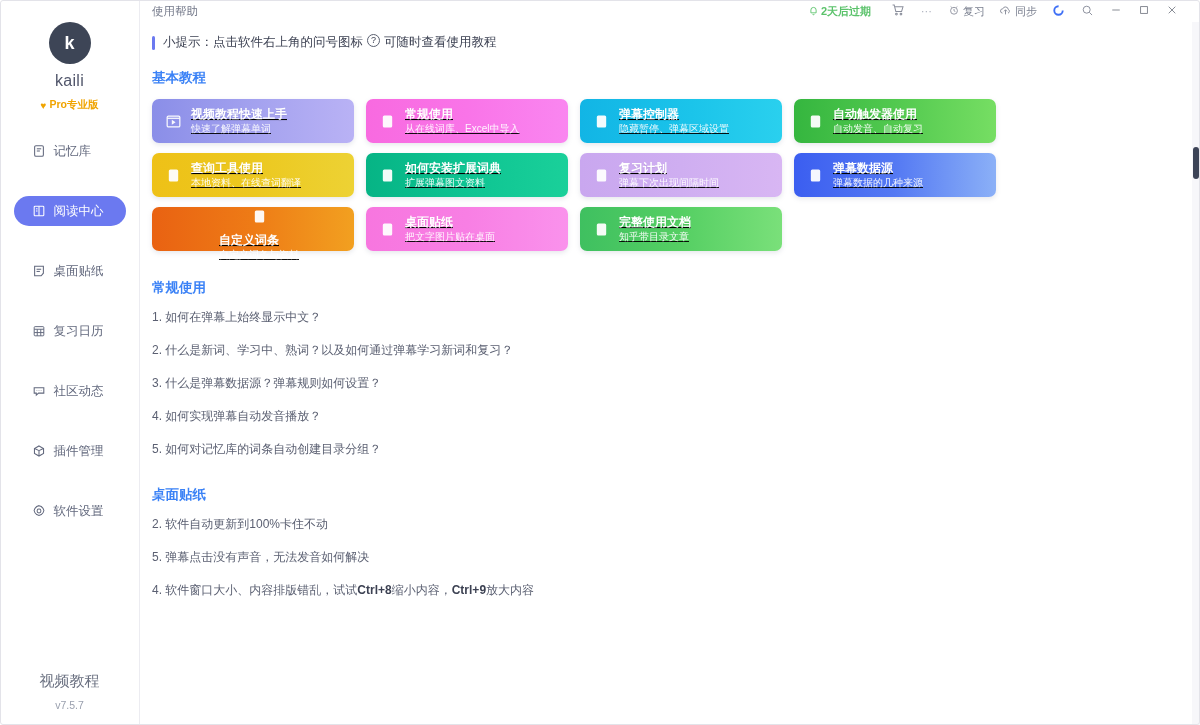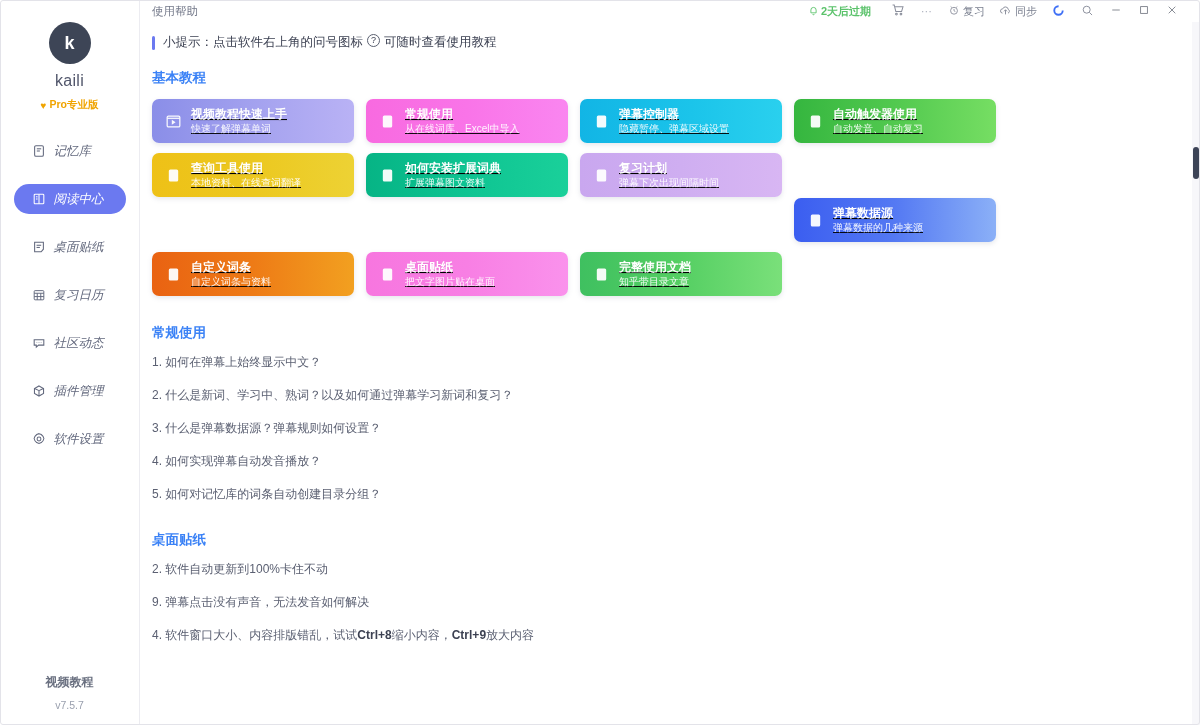--- a/index.html
+++ b/index.html
@@ -54,22 +54,21 @@
     font-weight: 600;
   }
   .pro-heart { color: #f0a400; font-size: 10px; }
 
   .nav {
     margin-top: 24px;
     width: 100%;
     display: flex;
     flex-direction: column;
     align-items: center;
-    gap: 8px;
-    font-style: italic;
+    gap: 20px;
   }
   .nav-item {
     width: 112px;
     height: 30px;
     border-radius: 15px;
     display: flex;
     align-items: center;
     gap: 8px;
     padding-left: 18px;
     color: #62687d;
@@ -83,21 +82,21 @@
   }
   .nav-item svg { flex-shrink: 0; }
   .nav-icon { width: 14px; height: 14px; display:inline-block; }
 
   .sidebar-footer {
     position: absolute;
     bottom: 14px;
     width: 100%;
     text-align: center;
   }
-  .footer-title { font-size: 12px; color: #6a7080; font-weight: bold; }
+  .footer-title { font-size: 15px; color: #6a7080; }
   .footer-ver { font-size: 10.5px; color: #9aa0ae; margin-top: 8px; }
 
   
   .main {
     flex: 1;
     height: 725px;
     position: relative;
     background: #fff;
     overflow: hidden;
   }
@@ -547,33 +546,33 @@
             <svg width="15" height="15" viewBox="0 0 16 16" fill="#fff">
                 <rect x="3" y="1.6" width="10" height="12.8" rx="1.6"></rect>
               </svg>
           </span>
           <span class="card-text">
             <span class="card-title">复习计划</span>
             <span class="card-sub">弹幕下次出现间隔时间</span>
           </span>
         </div>
 
-        <div class="card" style="grid-area: 2 / 4; background: linear-gradient(90deg, rgb(59, 94, 240) 0%, rgb(84, 121, 243) 50%, rgb(139, 176, 247) 100%); margin-top: 45px;">
+        <div class="card" style="grid-area: 2 / 4; background: linear-gradient(90deg, rgb(59, 94, 240) 0%, rgb(84, 121, 243) 50%, rgb(139, 176, 247) 100%);">
           <span class="card-icon">
             <svg width="15" height="15" viewBox="0 0 16 16" fill="#fff">
                 <rect x="3" y="1.6" width="10" height="12.8" rx="1.6"></rect>
               </svg>
           </span>
           <span class="card-text">
             <span class="card-title">弹幕数据源</span>
             <span class="card-sub">弹幕数据的几种来源</span>
           </span>
         </div>
 
-        <div class="card" style="grid-area: 3 / 1; background: linear-gradient(90deg, rgb(233, 98, 18) 0%, rgb(238, 123, 22) 50%, rgb(242, 160, 32) 100%);">
+        <div class="card" style="grid-area: 3 / 1; background: linear-gradient(90deg, rgb(233, 98, 18) 0%, rgb(238, 123, 22) 50%, rgb(242, 160, 32) 100%); flex-direction: column;">
           <span class="card-icon">
             <svg width="15" height="15" viewBox="0 0 16 16" fill="#fff">
                 <rect x="3" y="1.6" width="10" height="12.8" rx="1.6"></rect>
               </svg>
           </span>
           <span class="card-text">
             <span class="card-title">自定义词条</span>
             <span class="card-sub">自定义词条与资料</span>
           </span>
         </div>
@@ -609,21 +608,21 @@
         <div class="qa-item">1. 如何在弹幕上始终显示中文？</div>
         <div class="qa-item">2. 什么是新词、学习中、熟词？以及如何通过弹幕学习新词和复习？</div>
         <div class="qa-item">3. 什么是弹幕数据源？弹幕规则如何设置？</div>
         <div class="qa-item">4. 如何实现弹幕自动发音播放？</div>
         <div class="qa-item">5. 如何对记忆库的词条自动创建目录分组？</div>
       </div>
 
       <div class="section-title spaced">桌面贴纸</div>
       <div class="qa-list">
         <div class="qa-item">2. 软件自动更新到100%卡住不动</div>
-        <div class="qa-item">9. 弹幕点击没有声音，无法发音如何解决</div>
+        <div class="qa-item">5. 弹幕点击没有声音，无法发音如何解决</div>
         <div class="qa-item">
           <span>4. 软件窗口大小、内容排版错乱，试试</span><b>Ctrl+8</b><span>缩小内容，</span><b>Ctrl+9</b><span>放大内容</span>
         </div>
       </div>
 
     </div>
 
     <div class="scroll-track">
       <div class="scroll-thumb"></div>
     </div>

